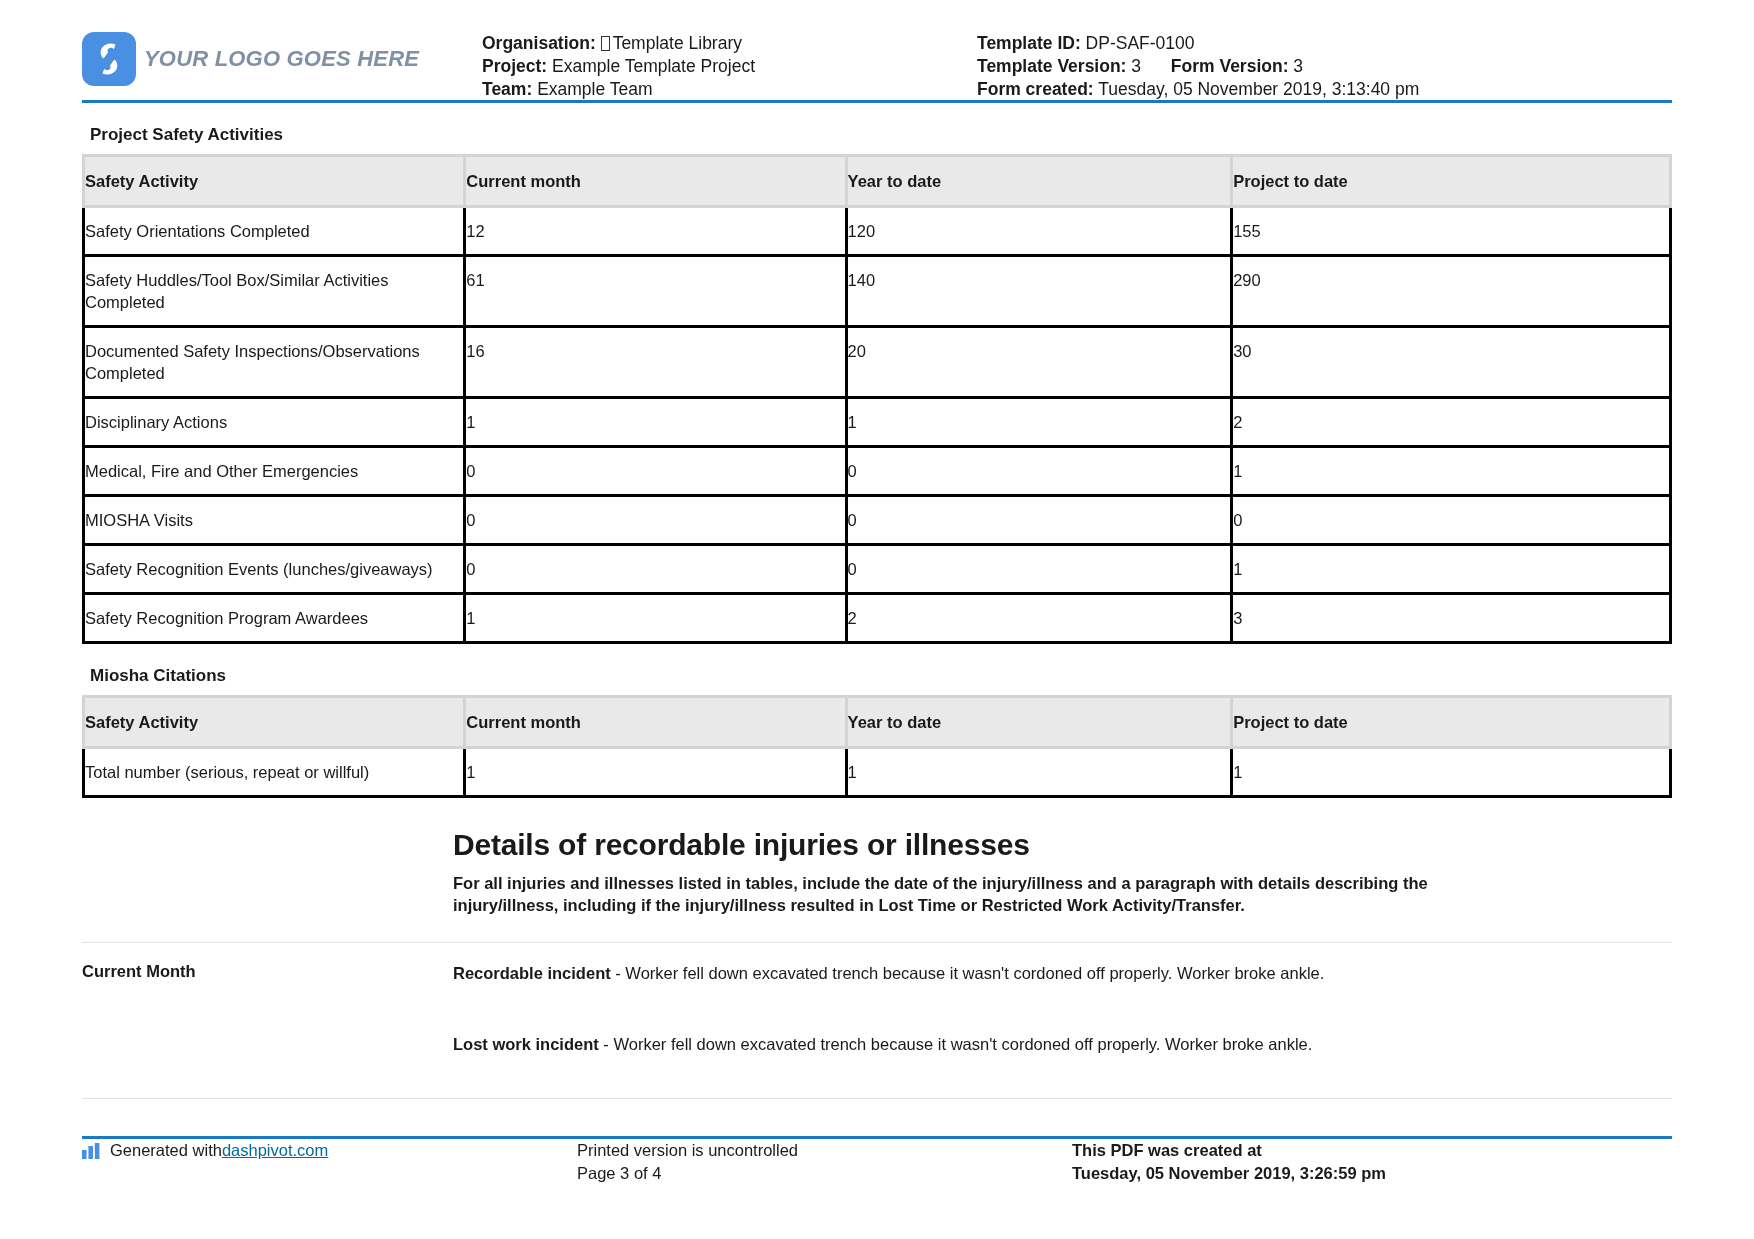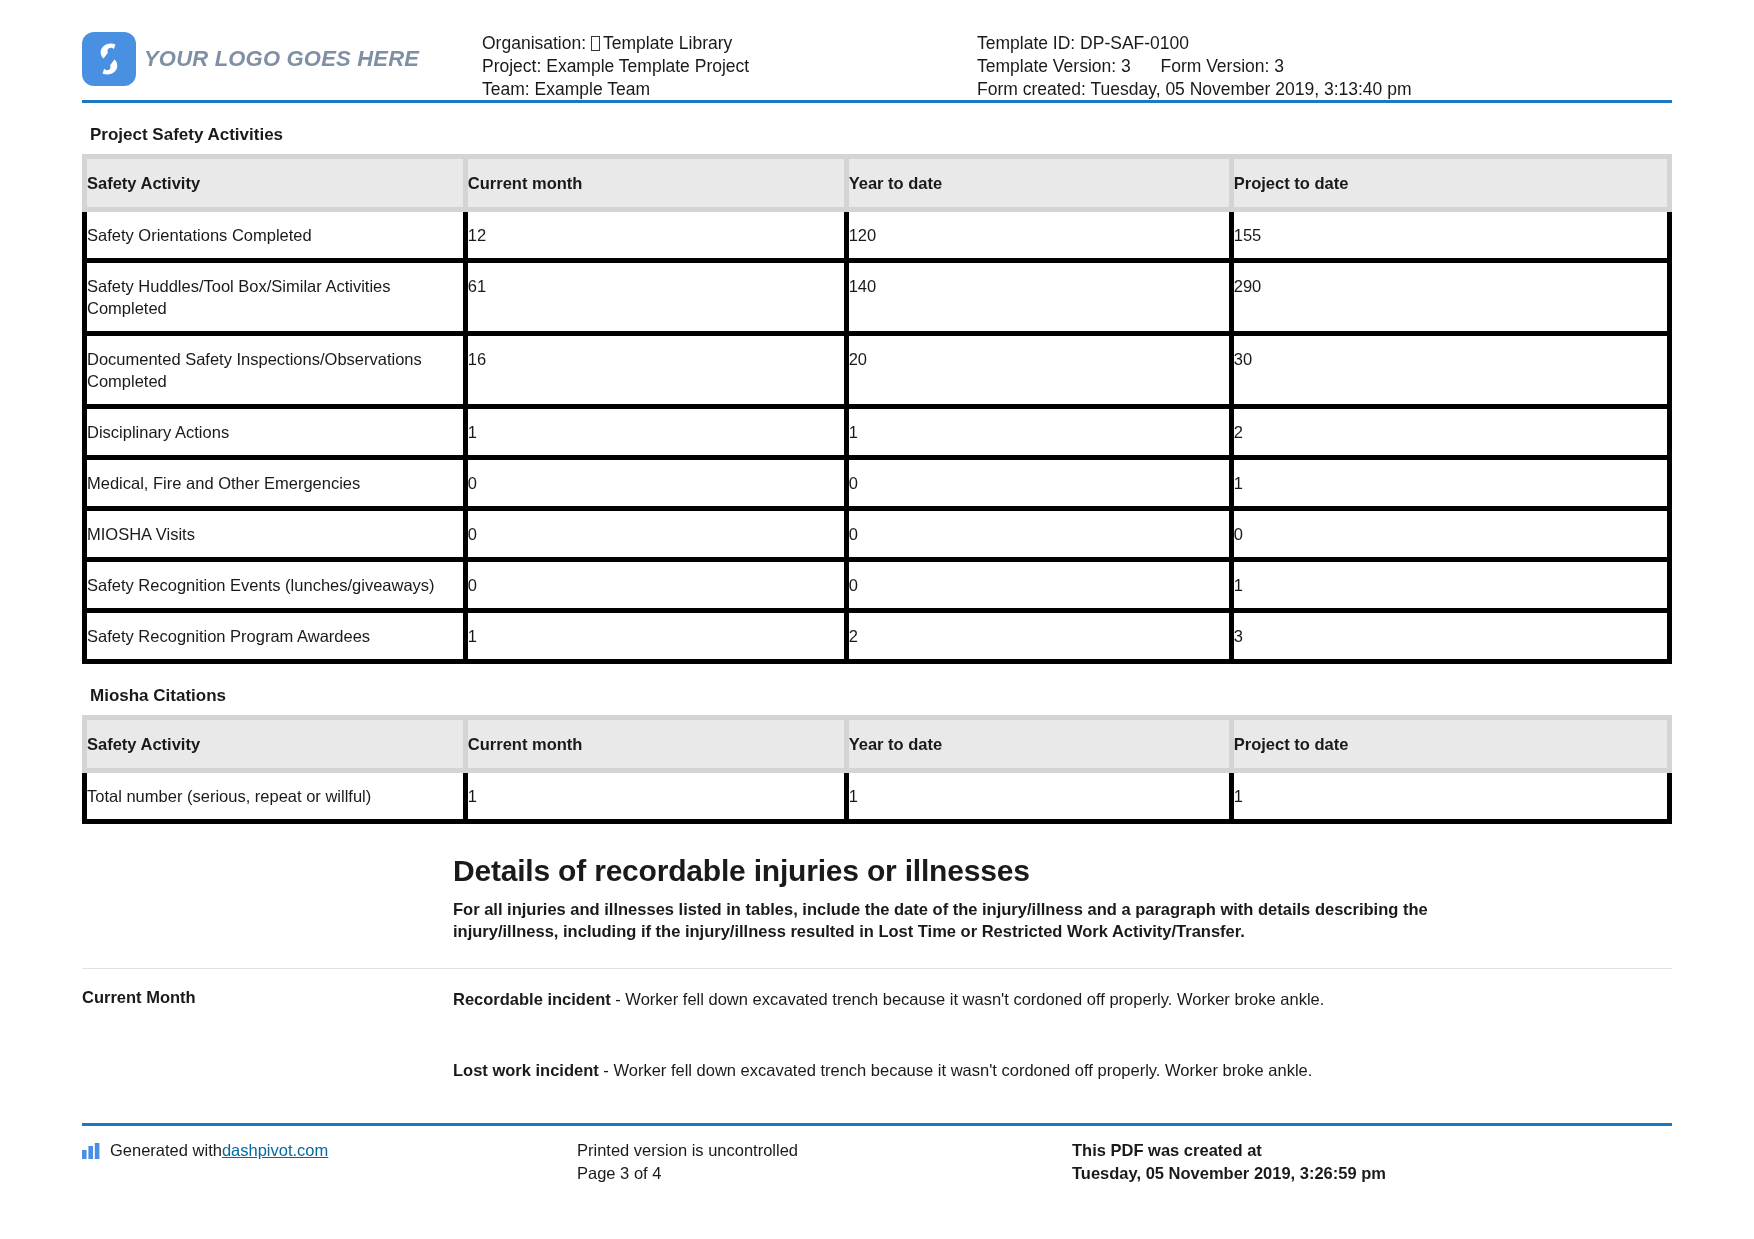--- a/index.html
+++ b/index.html
@@ -53,21 +53,21 @@
     color: #7f8fa4;
   }
   .meta-col {
     font-size: 17.5px;
     line-height: 23px;
     padding-top: 8px;
   }
   .meta-col.col-a { flex: 0 0 495px; }
   .meta-col.col-b { flex: 1 1 auto; }
   .meta-col .row { white-space: nowrap; }
-  .meta-col b { font-weight: normal; }
+  .meta-col b { font-weight: bold; }
   .meta-col .sep { display: inline-block; width: 20px; }
   .glyph-box {
     display: inline-block;
     width: 9px; height: 15px;
     border: 1px solid #333;
     vertical-align: -2px;
     margin-right: 3px;
   }
   .header-rule {
     height: 3px;
@@ -81,21 +81,21 @@
     font-weight: bold;
     margin: 22px 0 9px 8px;
   }
   table.grid {
     width: 100%;
     border-collapse: collapse;
     table-layout: fixed;
     font-size: 16.5px;
   }
   table.grid th, table.grid td {
-    border: 5px solid #000000;
+    border: 3px solid #000000;
     text-align: left;
     vertical-align: top;
     padding: 12px 10px 12px 0;
     line-height: 22px;
     font-weight: normal;
   }
   table.grid thead th {
     background: #e9e9e9;
     font-weight: bold;
     font-size: 16.5px;
@@ -147,21 +147,20 @@
   
   .footer {
     position: absolute;
     left: 82px;
     right: 82px;
     bottom: 54px;
   }
   .footer-rule { height: 3px; background: #1b79c4; }
   .footer-cols {
     display: flex;
-    padding-top: 13px;
     font-size: 16.5px;
     line-height: 23px;
   }
   .fc-left { flex: 0 0 495px; display: flex; align-items: flex-start; }
   .fc-mid { flex: 0 0 495px; }
   .fc-right { flex: 1 1 auto; font-weight: bold; }
   .bars-icon { margin-right: 9px; padding-top: 3px; flex: 0 0 auto; }
   .link {
     color: #0369a1;
     text-decoration: underline;

